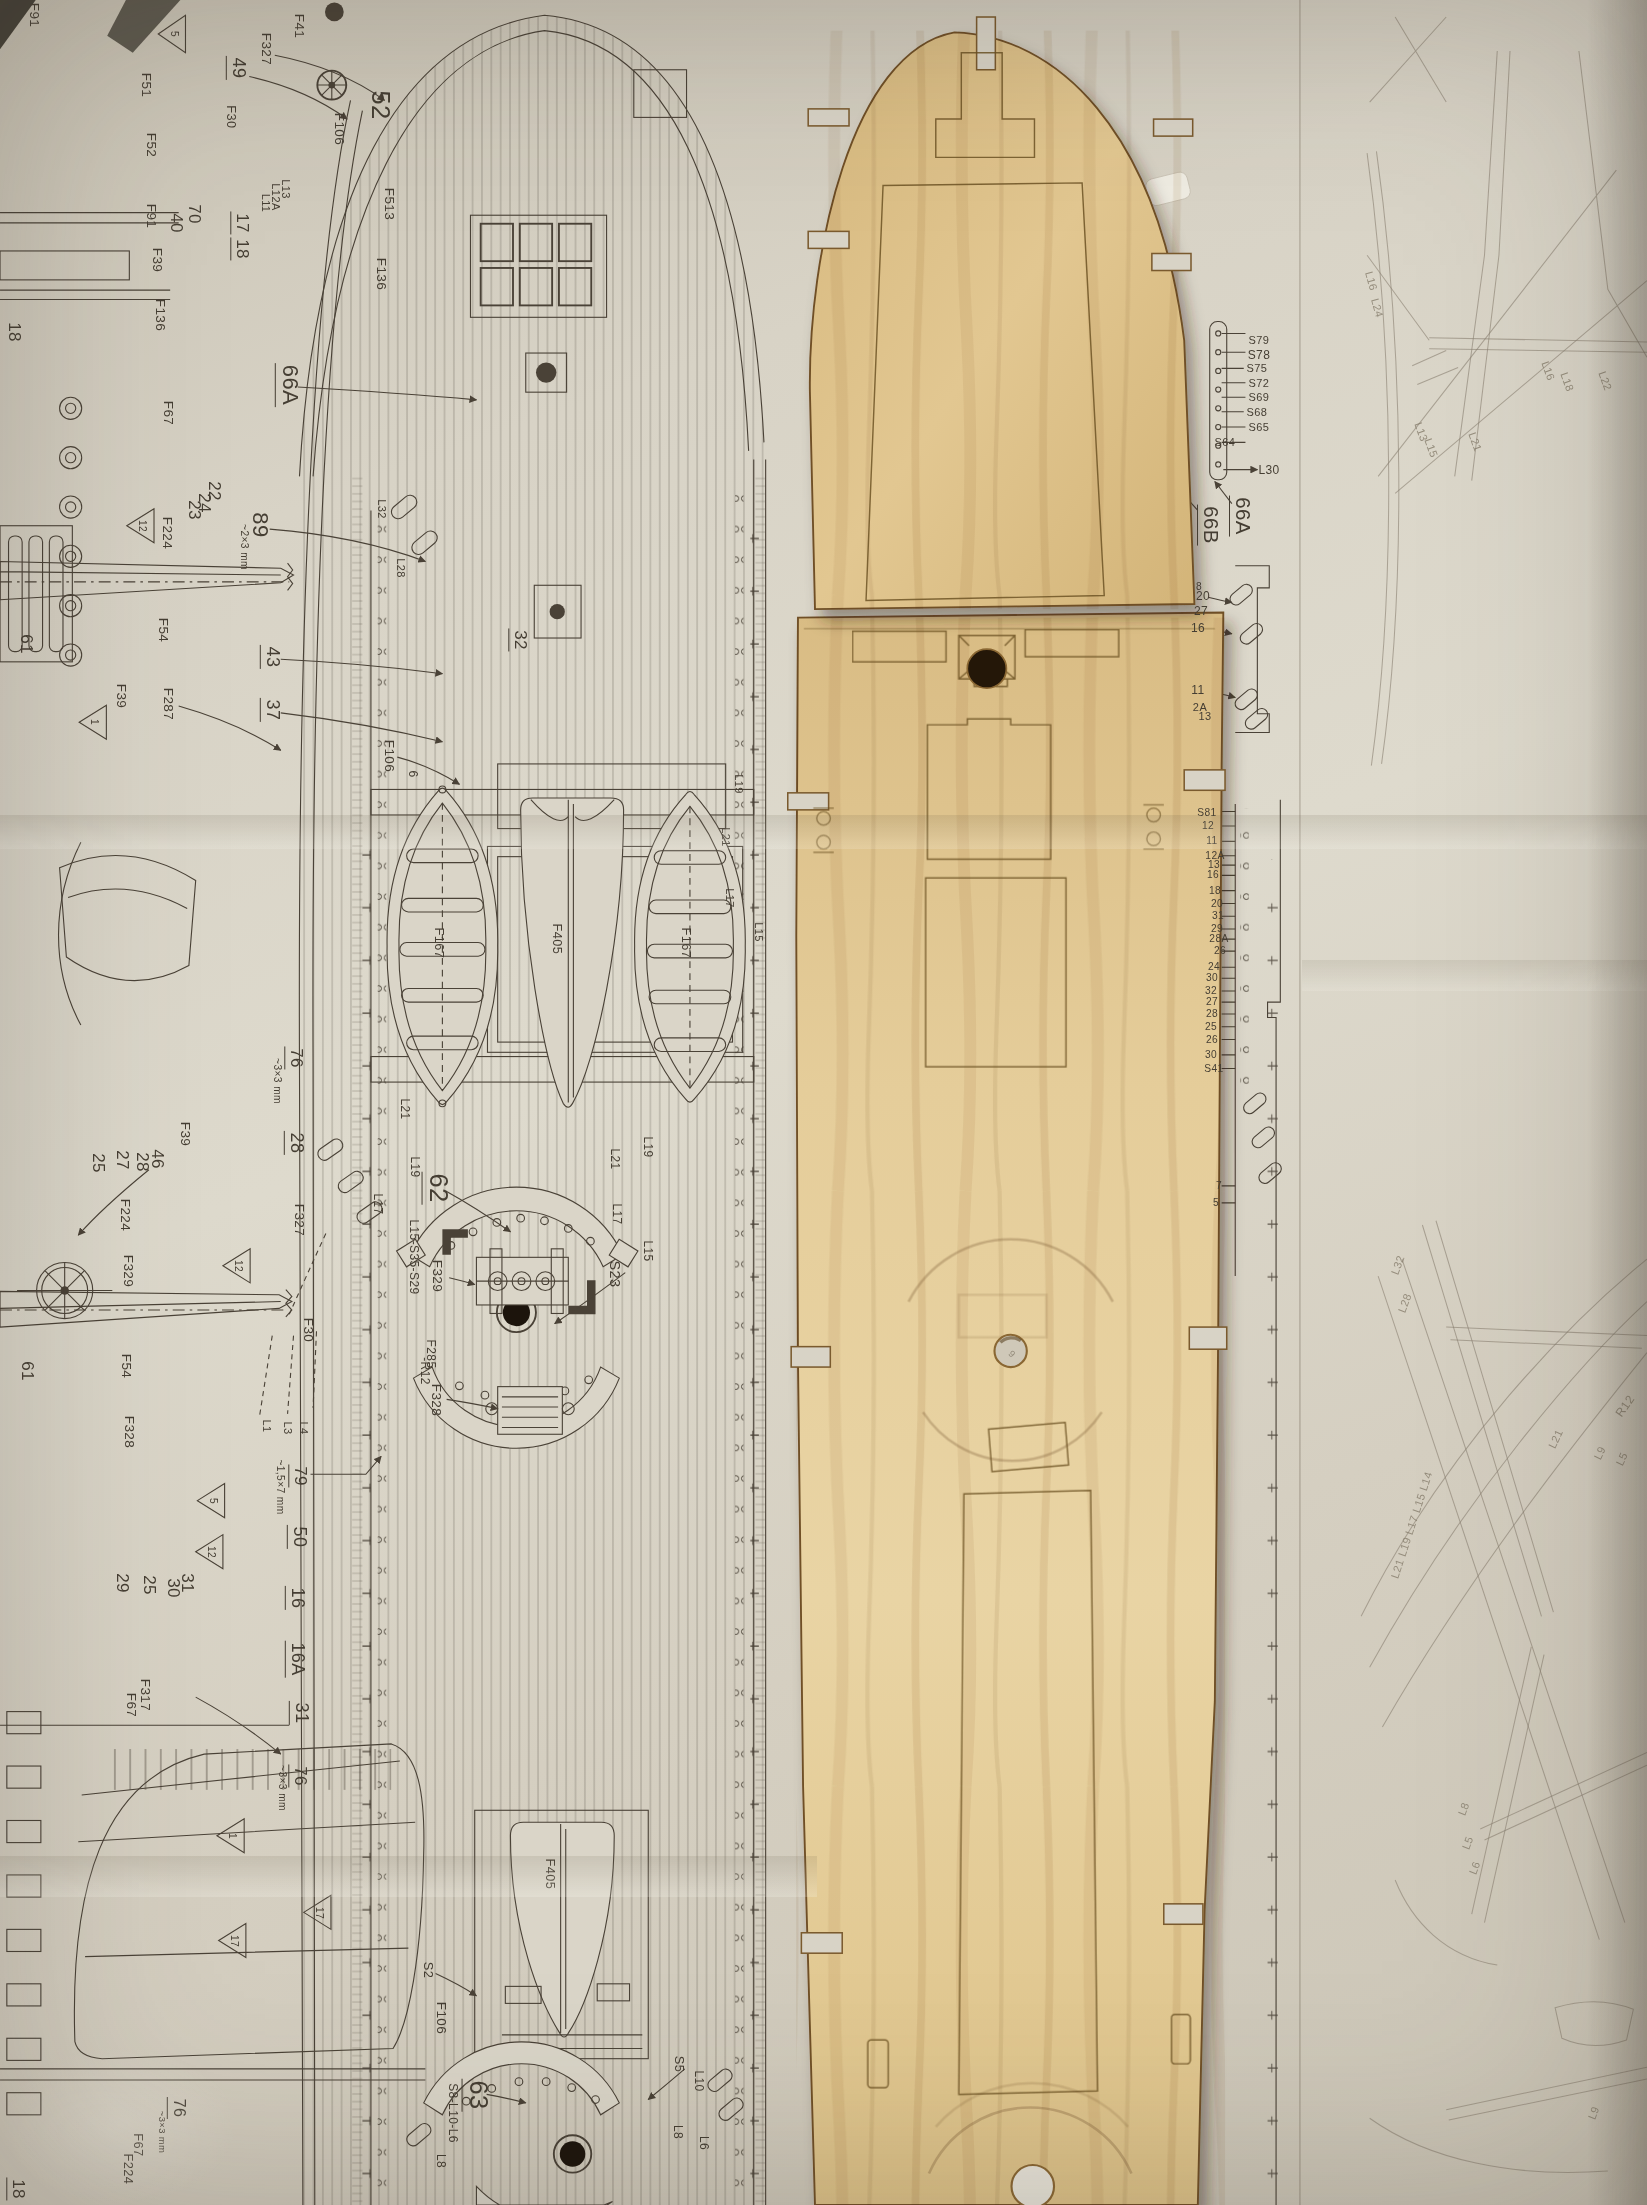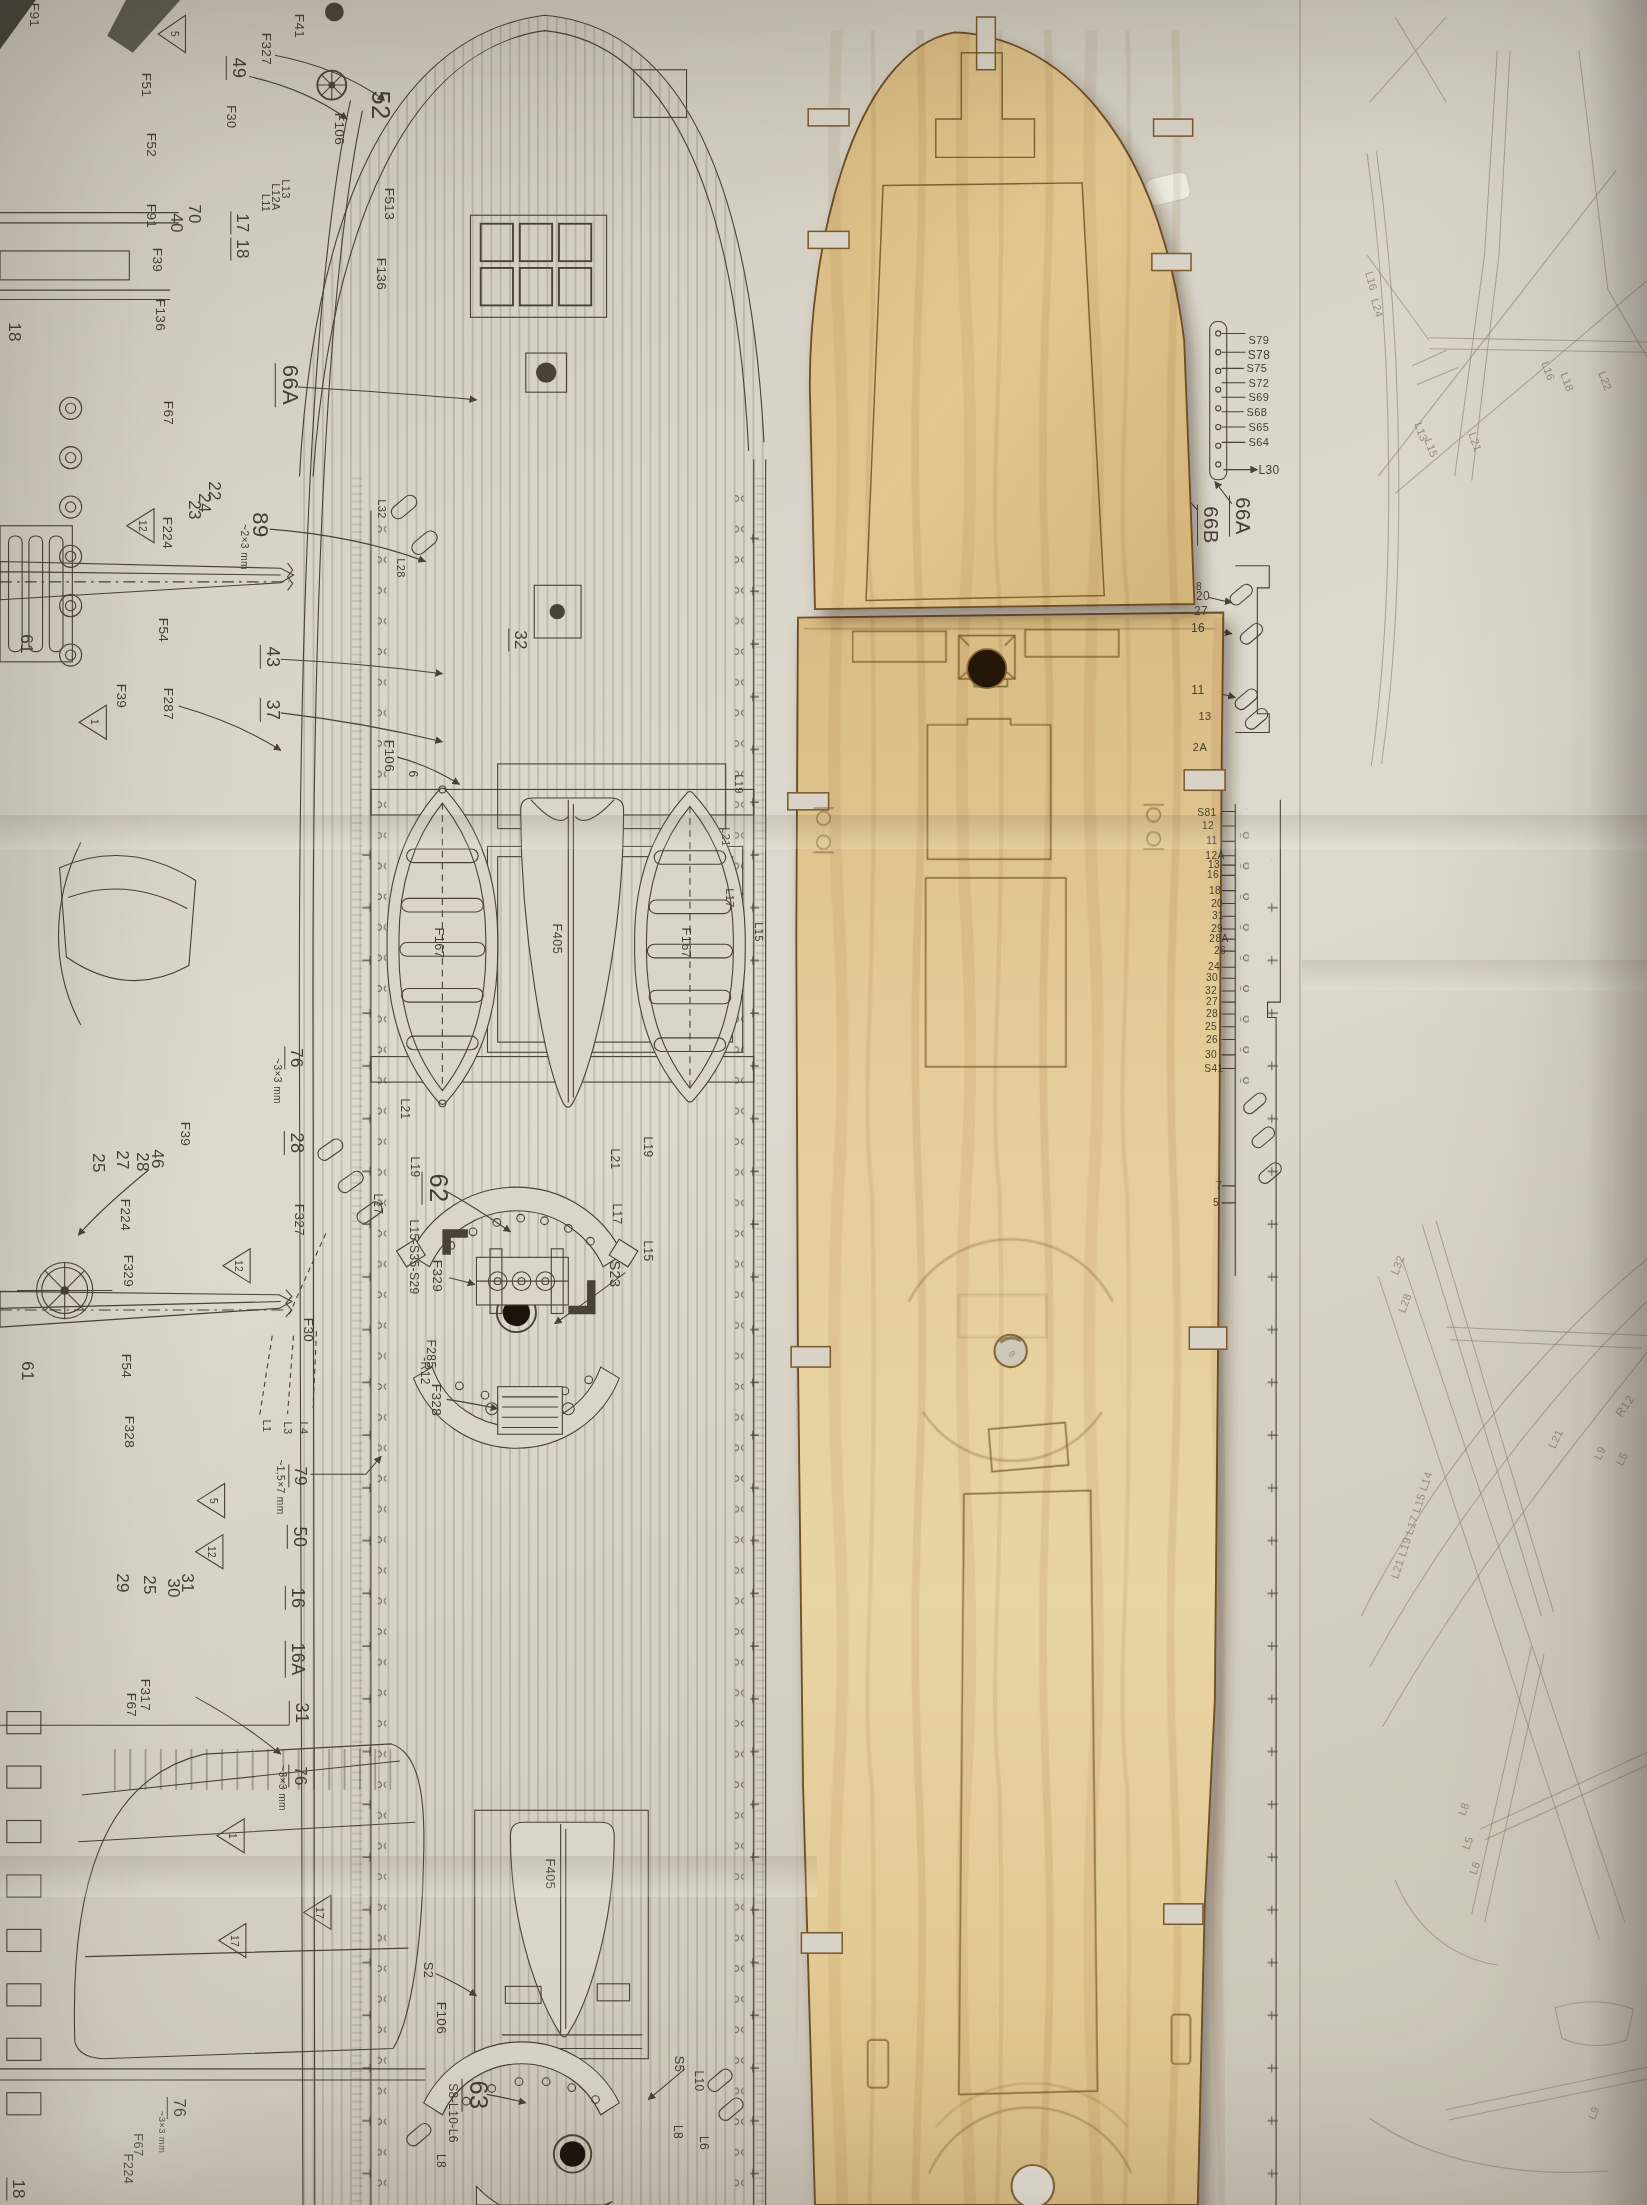--- a/index.html
+++ b/index.html
@@ -537,30 +537,30 @@
       <span class="lbl" style="left: 232px; top: 1836px; font-size: 10.2px; transform: translate(-50%, -50%) rotate(90deg);">1</span>
       <span class="lbl" style="left: 234px; top: 1941px; font-size: 10.2px; transform: translate(-50%, -50%) rotate(90deg);">17</span>
       <span class="lbl" style="left: 319px; top: 1913px; font-size: 10.2px; transform: translate(-50%, -50%) rotate(90deg);">17</span>
       <span class="lbl" style="left: 1259px; top: 340px; font-size: 11px; transform: translate(-50%, -50%) rotate(0deg);">S79</span>
       <span class="lbl" style="left: 1259px; top: 355px; font-size: 12px; transform: translate(-50%, -50%) rotate(0deg);">S78</span>
       <span class="lbl" style="left: 1257px; top: 368px; font-size: 11px; transform: translate(-50%, -50%) rotate(0deg);">S75</span>
       <span class="lbl" style="left: 1259px; top: 383px; font-size: 11px; transform: translate(-50%, -50%) rotate(0deg);">S72</span>
       <span class="lbl" style="left: 1259px; top: 397px; font-size: 11px; transform: translate(-50%, -50%) rotate(0deg);">S69</span>
       <span class="lbl" style="left: 1257px; top: 412px; font-size: 11px; transform: translate(-50%, -50%) rotate(0deg);">S68</span>
       <span class="lbl" style="left: 1259px; top: 427px; font-size: 11px; transform: translate(-50%, -50%) rotate(0deg);">S65</span>
-      <span class="lbl" style="left: 1259px; top: 442px; font-size: 11px; transform: translate(-50%, -50%) rotate(0deg);">S64</span>
+      <span class="lbl" style="left: 1225px; top: 442px; font-size: 11px; transform: translate(-50%, -50%) rotate(0deg);">S64</span>
       <span class="lbl" style="left: 1269px; top: 470px; font-size: 12px; transform: translate(-50%, -50%) rotate(0deg);">L30</span>
       <span class="lbl u" style="left: 1241px; top: 516px; font-size: 20.4px; transform: translate(-50%, -50%) rotate(90deg);">66A</span>
       <span class="lbl u" style="left: 1209px; top: 525px; font-size: 20.4px; transform: translate(-50%, -50%) rotate(90deg);">66B</span>
       <span class="lbl" style="left: 1199px; top: 587px; font-size: 10.2px; transform: translate(-50%, -50%) rotate(0deg);">8</span>
       <span class="lbl" style="left: 1203px; top: 596px; font-size: 12px; transform: translate(-50%, -50%) rotate(0deg);">20</span>
       <span class="lbl" style="left: 1201px; top: 611px; font-size: 12px; transform: translate(-50%, -50%) rotate(0deg);">27</span>
       <span class="lbl" style="left: 1198px; top: 628px; font-size: 12px; transform: translate(-50%, -50%) rotate(0deg);">16</span>
       <span class="lbl" style="left: 1198px; top: 690px; font-size: 12px; transform: translate(-50%, -50%) rotate(0deg);">11</span>
-      <span class="lbl" style="left: 1200px; top: 707px; font-size: 11px; transform: translate(-50%, -50%) rotate(0deg); margin-top: 40px;">2A</span>
+      <span class="lbl" style="left: 1200px; top: 707px; font-size: 11px; transform: translate(-50%, -50%) rotate(0deg);">2A</span>
       <span class="lbl" style="left: 1205px; top: 716px; font-size: 11px; transform: translate(-50%, -50%) rotate(0deg);">13</span>
       <span class="lbl" style="left: 1207px; top: 813px; font-size: 10.2px; transform: translate(-50%, -50%) rotate(0deg);">S81</span>
       <span class="lbl" style="left: 1208px; top: 826px; font-size: 10.2px; transform: translate(-50%, -50%) rotate(0deg);">12</span>
       <span class="lbl" style="left: 1212px; top: 841px; font-size: 10.2px; transform: translate(-50%, -50%) rotate(0deg);">11</span>
       <span class="lbl" style="left: 1215px; top: 856px; font-size: 10.2px; transform: translate(-50%, -50%) rotate(0deg);">12A</span>
       <span class="lbl" style="left: 1214px; top: 865px; font-size: 10.2px; transform: translate(-50%, -50%) rotate(0deg);">13</span>
       <span class="lbl" style="left: 1213px; top: 875px; font-size: 10.2px; transform: translate(-50%, -50%) rotate(0deg);">16</span>
       <span class="lbl" style="left: 1215px; top: 891px; font-size: 10.2px; transform: translate(-50%, -50%) rotate(0deg);">18</span>
       <span class="lbl" style="left: 1217px; top: 904px; font-size: 10.2px; transform: translate(-50%, -50%) rotate(0deg);">20</span>
       <span class="lbl" style="left: 1218px; top: 916px; font-size: 10.2px; transform: translate(-50%, -50%) rotate(0deg);">31</span>

